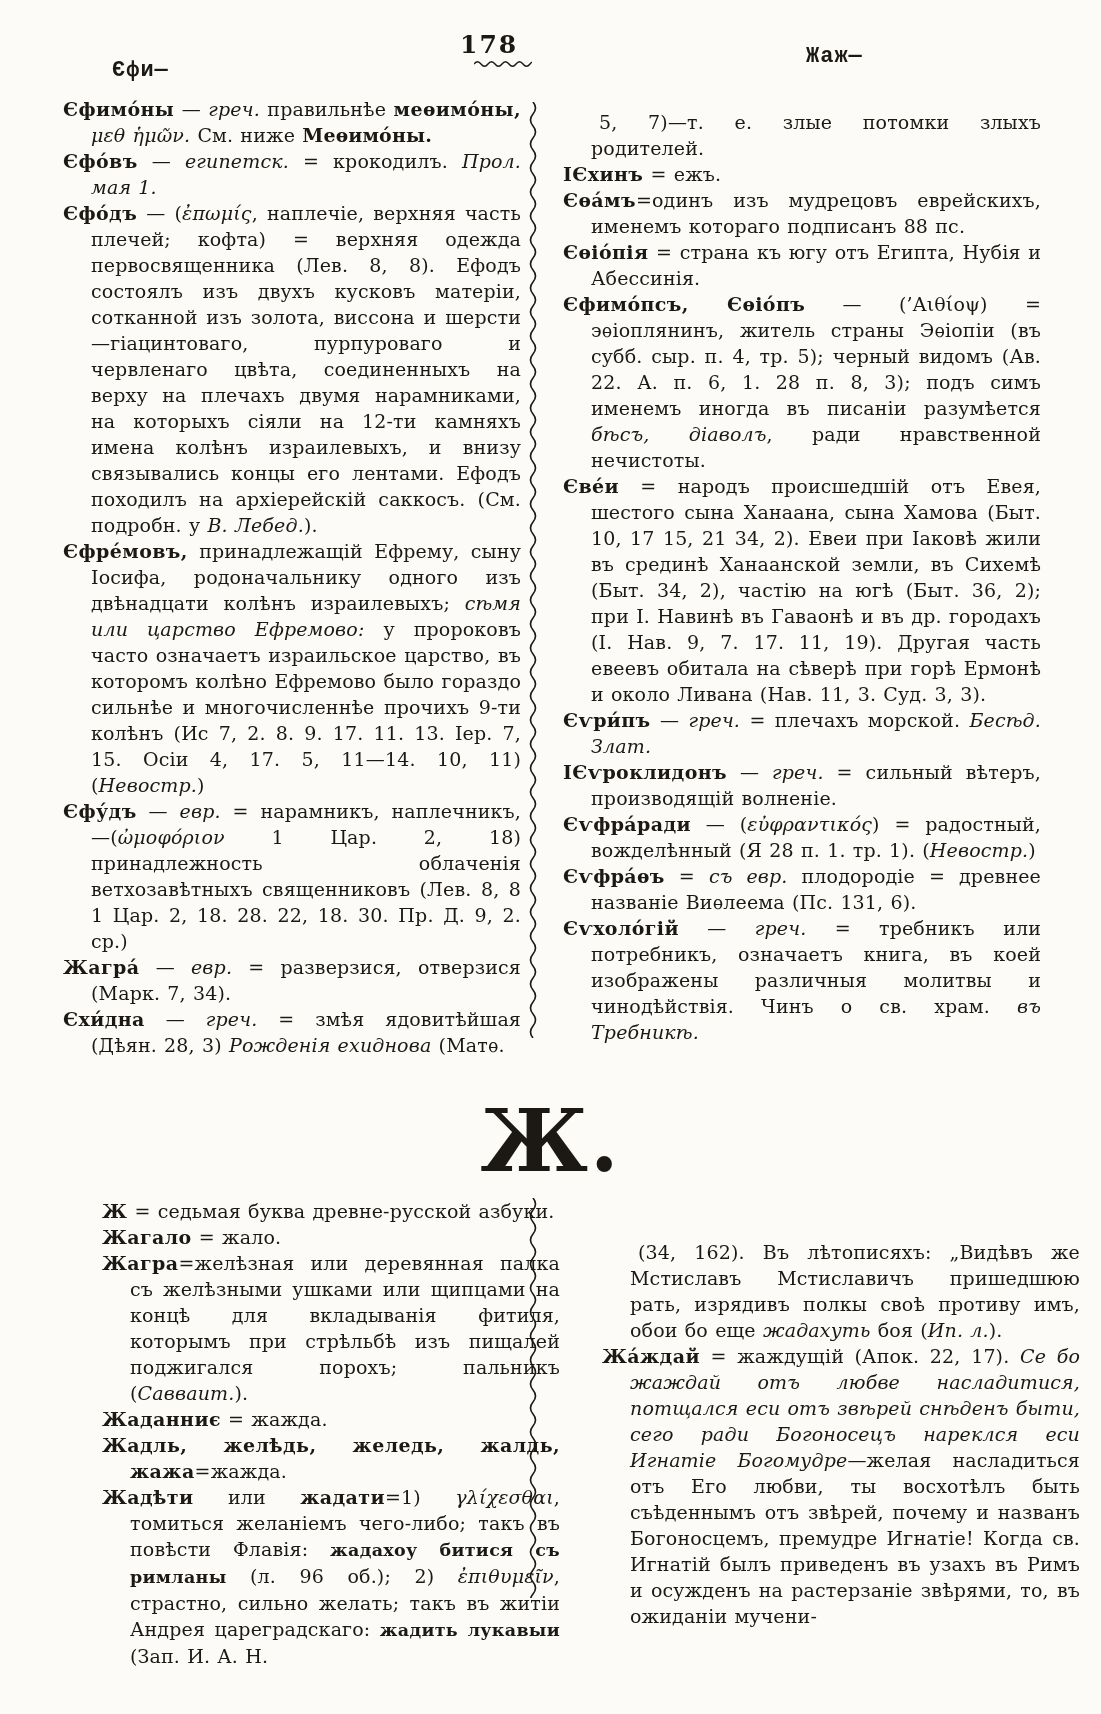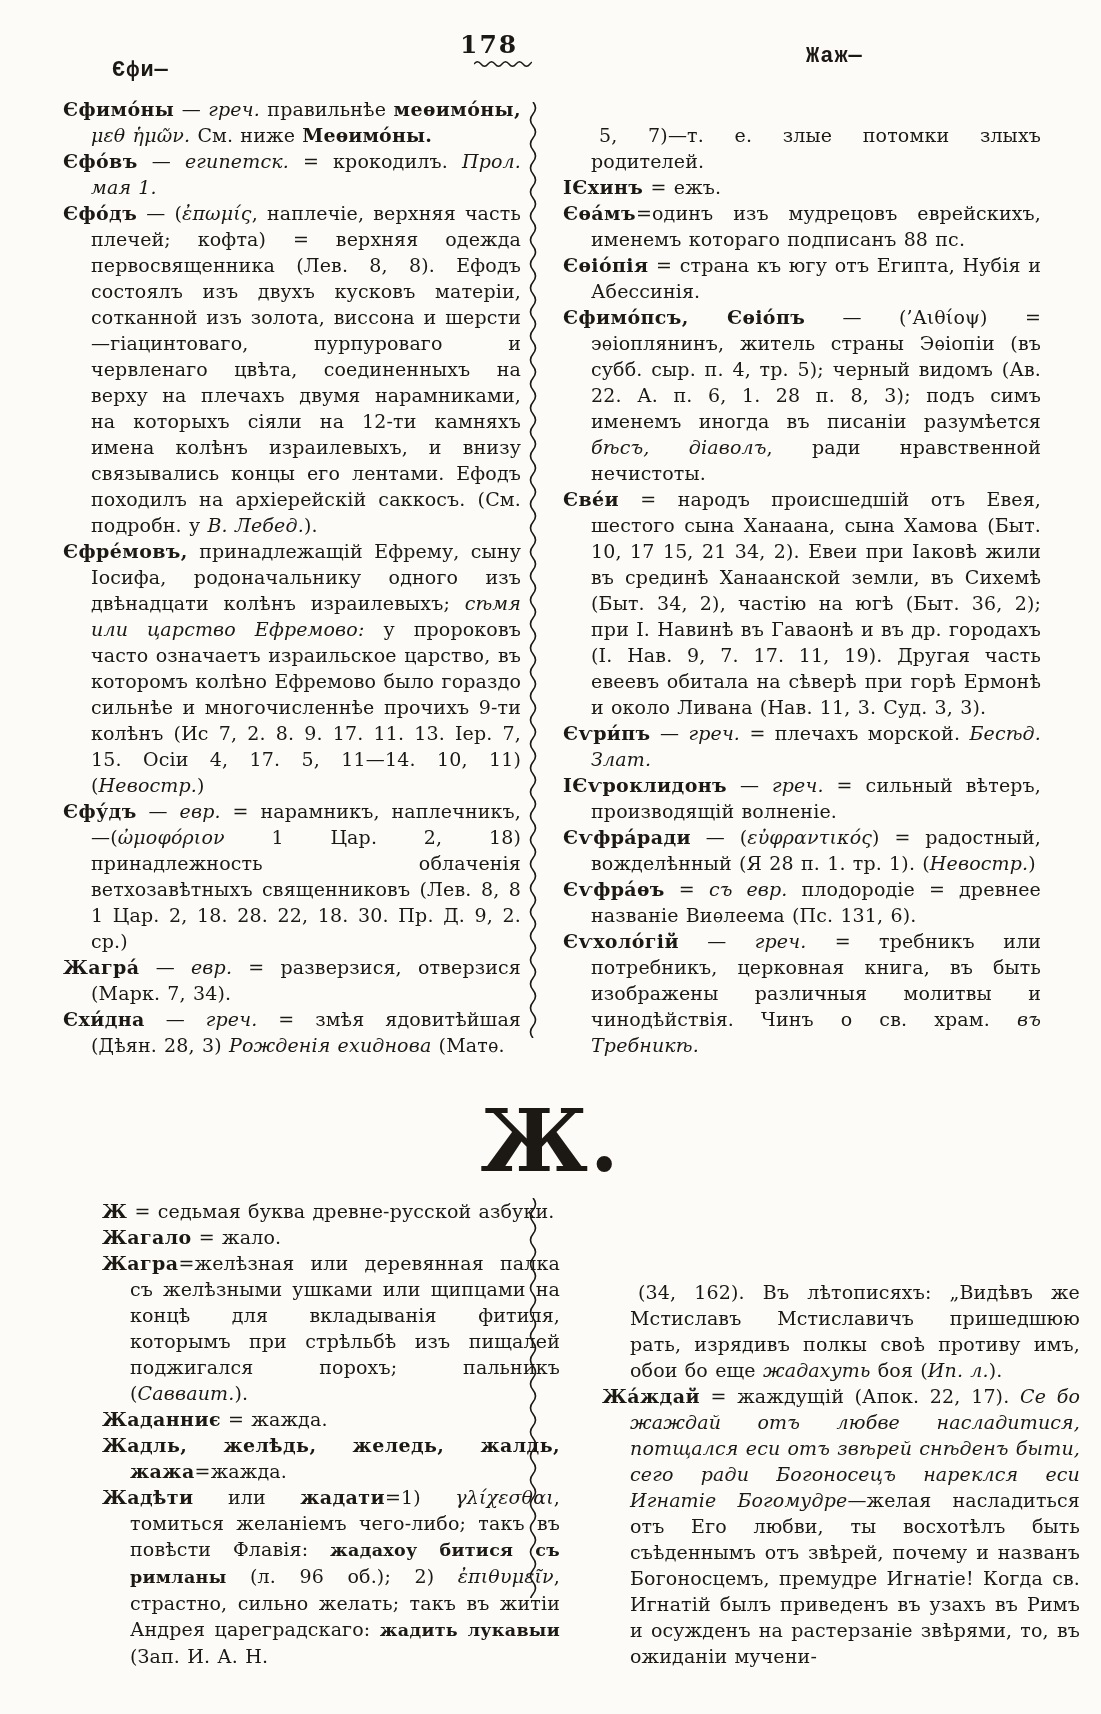--- a/index.html
+++ b/index.html
@@ -23,21 +23,21 @@
   .page-number-wrap{
     position:absolute;left:460px;top:30px;width:86px;
     text-align:left;
   }
   .page-number-wrap .num{
     font-size:25px;font-weight:bold;letter-spacing:2px;
   }
   .page-number-wrap svg{display:block;margin:0 auto;}
   .section{
     position:absolute;left:63px;width:978px;
-    display:flex;align-items:flex-end;
+    display:flex;align-items:center;
   }
   .section.top{top:96px;}
   .section.bottom{top:1198px;margin-left:39px;}
   .col{
     font-size:19px;line-height:26px;
     text-align:justify;
     word-spacing:1px;letter-spacing:0.15px;
   }
   .col.left{width:458px;margin-right:42px;}
   .col.right{width:478px;}
@@ -92,21 +92,21 @@
         <p class="entry cont"><span class="seg-plain">5, 7)—т. е. злые потомки злыхъ родителей.</span></p>
         <p class="entry"><span class="seg-head">ІЄхинъ</span><span class="seg-plain"> = ежъ.</span></p>
         <p class="entry"><span class="seg-head">Єѳа́мъ</span><span class="seg-plain">=одинъ изъ мудрецовъ еврейскихъ, именемъ котораго подписанъ 88 пс.</span></p>
         <p class="entry"><span class="seg-head">Єѳіо́пія</span><span class="seg-plain"> = страна къ югу отъ Египта, Нубія и Абессинія.</span></p>
         <p class="entry"><span class="seg-head">Єфимо́псъ, Єѳіо́пъ</span><span class="seg-plain"> — (’Αιθίοψ) = эѳіоплянинъ, житель страны Эѳіопіи (въ субб. сыр. п. 4, тр. 5); черный видомъ (Ав. 22. А. п. 6, 1. 28 п. 8, 3); подъ симъ именемъ иногда въ писаніи разумѣется </span><span class="seg-it">бѣсъ, діаволъ</span><span class="seg-plain">, ради нравственной нечистоты.</span></p>
         <p class="entry"><span class="seg-head">Єве́и</span><span class="seg-plain"> = народъ происшедшій отъ Евея, шестого сына Ханаана, сына Хамова (Быт. 10, 17 15, 21 34, 2). Евеи при Іаковѣ жили въ срединѣ Ханаанской земли, въ Сихемѣ (Быт. 34, 2), частію на югѣ (Быт. 36, 2); при І. Навинѣ въ Гаваонѣ и въ др. городахъ (І. Нав. 9, 7. 17. 11, 19). Другая часть евеевъ обитала на сѣверѣ при горѣ Ермонѣ и около Ливана (Нав. 11, 3. Суд. 3, 3).</span></p>
         <p class="entry"><span class="seg-head">Єѵри́пъ</span><span class="seg-plain"> — </span><span class="seg-it">греч.</span><span class="seg-plain"> = плечахъ морской. </span><span class="seg-it">Бесѣд. Злат.</span></p>
         <p class="entry"><span class="seg-head">ІЄѵроклидонъ</span><span class="seg-plain"> — </span><span class="seg-it">греч.</span><span class="seg-plain"> = сильный вѣтеръ, производящій волненіе.</span></p>
         <p class="entry"><span class="seg-head">Єѵфра́ради</span><span class="seg-plain"> — (</span><span class="seg-it">εὐφραντικός</span><span class="seg-plain">) = радостный, вожделѣнный (Я 28 п. 1. тр. 1). (</span><span class="seg-it">Невостр.</span><span class="seg-plain">)</span></p>
         <p class="entry"><span class="seg-head">Єѵфра́ѳъ</span><span class="seg-plain"> = </span><span class="seg-it">съ евр.</span><span class="seg-plain"> плодородіе = древнее названіе Виѳлеема (Пс. 131, 6).</span></p>
-        <p class="entry"><span class="seg-head">Єѵхоло́гій</span><span class="seg-plain"> — </span><span class="seg-it">греч.</span><span class="seg-plain"> = требникъ или потребникъ, церковная книга, въ быть изображены различныя молитвы и чинодѣйствія. Чинъ о св. храм. </span><span class="seg-it">въ Требникѣ.</span></p>
+        <p class="entry"><span class="seg-head">Єѵхоло́гій</span><span class="seg-plain"> — </span><span class="seg-it">греч.</span><span class="seg-plain"> = требникъ или потребникъ, означаетъ книга, въ коей изображены различныя молитвы и чинодѣйствія. Чинъ о св. храм. </span><span class="seg-it">въ Требникѣ.</span></p>
       </div>
   </div>
 
   <svg class="v-squiggle top" width="10" height="936">
       <path d="M5 0 q5 6 0 12 q-5 6 0 12 q5 6 0 12 q-5 6 0 12 q5 6 0 12 q-5 6 0 12 q5 6 0 12 q-5 6 0 12 q5 6 0 12 q-5 6 0 12 q5 6 0 12 q-5 6 0 12 q5 6 0 12 q-5 6 0 12 q5 6 0 12 q-5 6 0 12 q5 6 0 12 q-5 6 0 12 q5 6 0 12 q-5 6 0 12 q5 6 0 12 q-5 6 0 12 q5 6 0 12 q-5 6 0 12 q5 6 0 12 q-5 6 0 12 q5 6 0 12 q-5 6 0 12 q5 6 0 12 q-5 6 0 12 q5 6 0 12 q-5 6 0 12 q5 6 0 12 q-5 6 0 12 q5 6 0 12 q-5 6 0 12 q5 6 0 12 q-5 6 0 12 q5 6 0 12 q-5 6 0 12 q5 6 0 12 q-5 6 0 12 q5 6 0 12 q-5 6 0 12 q5 6 0 12 q-5 6 0 12 q5 6 0 12 q-5 6 0 12 q5 6 0 12 q-5 6 0 12 q5 6 0 12 q-5 6 0 12 q5 6 0 12 q-5 6 0 12 q5 6 0 12 q-5 6 0 12 q5 6 0 12 q-5 6 0 12 q5 6 0 12 q-5 6 0 12 q5 6 0 12 q-5 6 0 12 q5 6 0 12 q-5 6 0 12 q5 6 0 12 q-5 6 0 12 q5 6 0 12 q-5 6 0 12 q5 6 0 12 q-5 6 0 12 q5 6 0 12 q-5 6 0 12 q5 6 0 12 q-5 6 0 12 q5 6 0 12 q-5 6 0 12 q5 6 0 12 q-5 6 0 12" stroke-width="1.6"></path>
     </svg>
 
   <div class="letter-divider">Ж.</div>
 
   <div class="section bottom">

